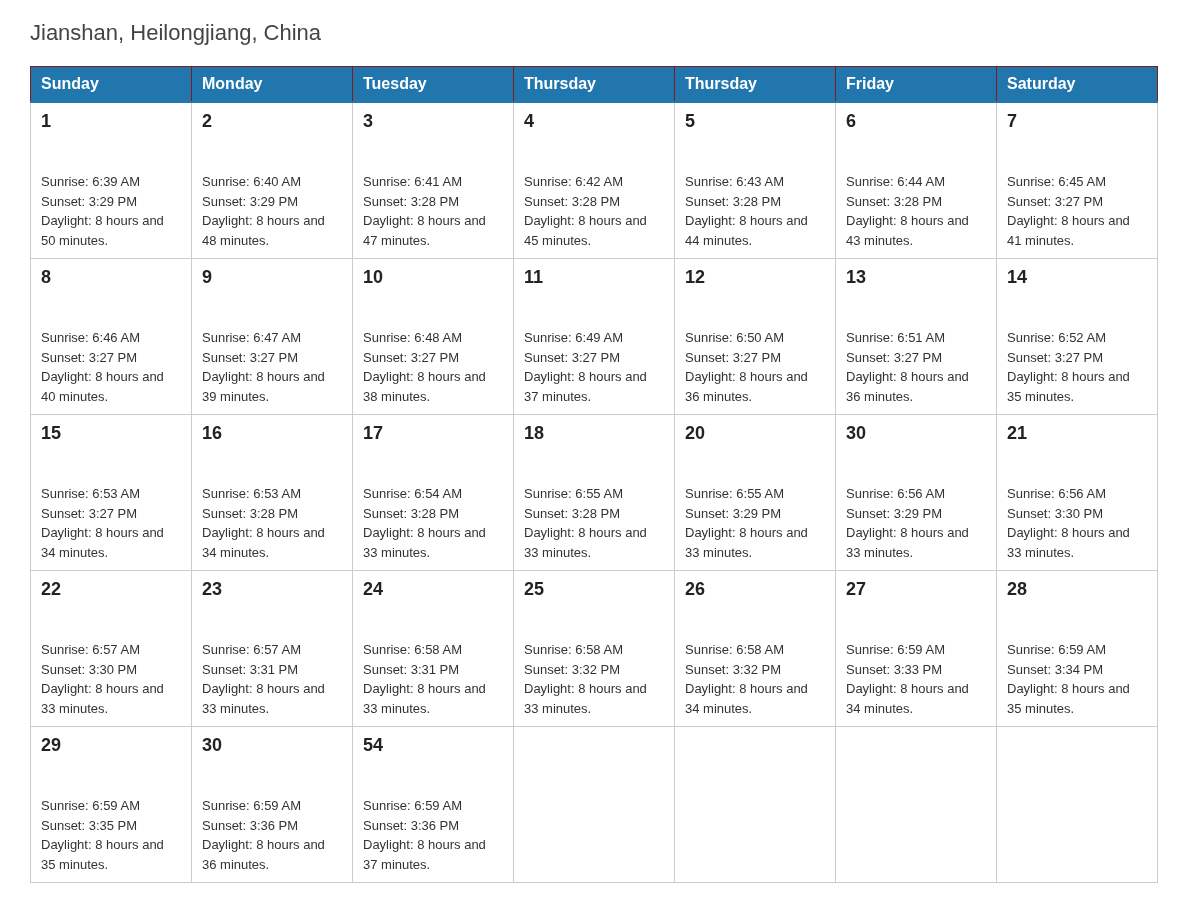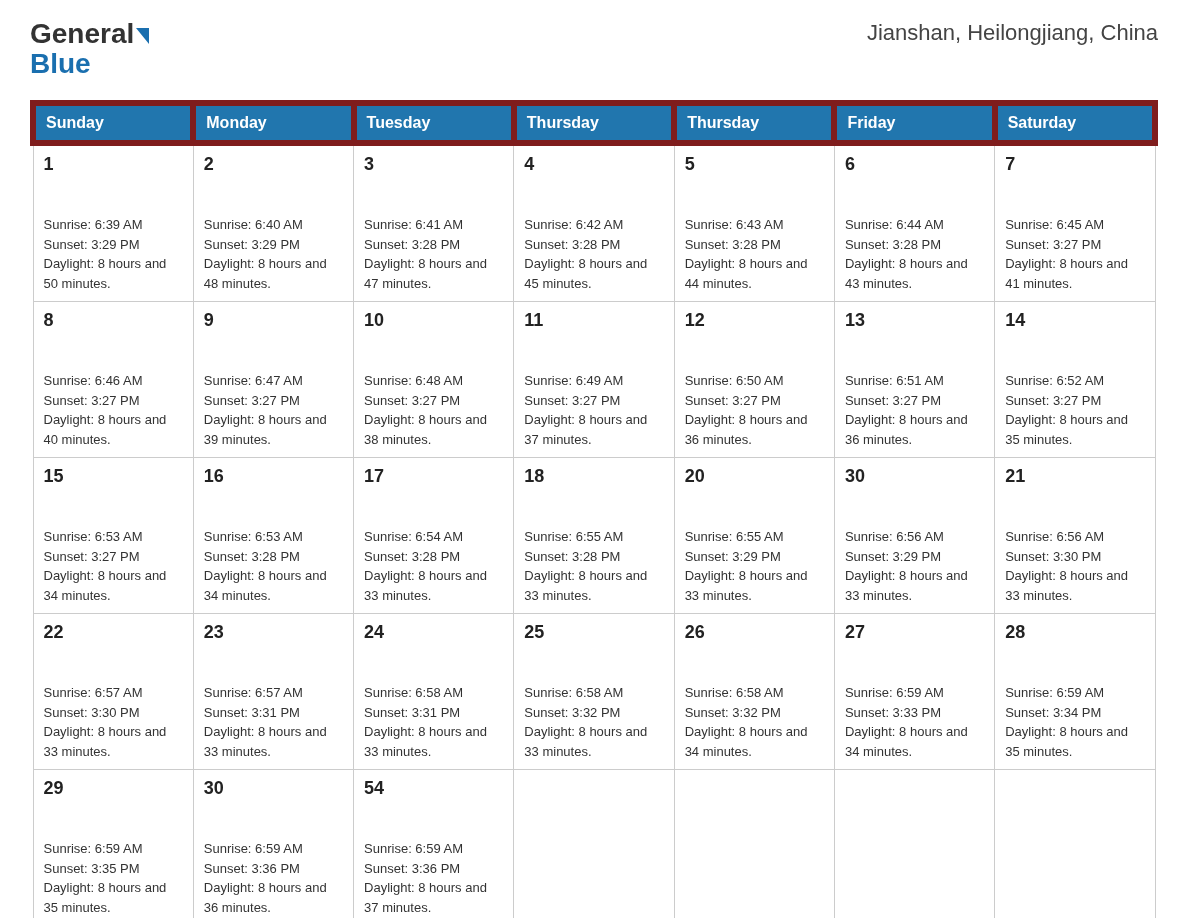--- a/index.html
+++ b/index.html
@@ -51,21 +51,21 @@
       border-collapse: collapse;
       table-layout: fixed;
     }
     thead tr th {
       background-color: #2176ae;
       color: #fff;
       padding: 8px 10px;
       font-size: 16px;
       font-weight: bold;
       text-align: left;
-      border: 6px solid #7f1d1d;
+      border: 1px solid #7f1d1d;
     }
     tbody tr td {
       vertical-align: top;
       padding: 8px 10px;
       font-size: 13px;
       color: #333;
       border-left: 1px solid #ccc;
       border-right: 1px solid #ccc;
       border-bottom: 1px solid #ccc;
       height: 110px;
@@ -90,26 +90,20 @@
       border-left: 1px solid #ccc;
     }
     .empty-cell {
       background: #fff;
     }
   </style>
 </head>
 <body>
 
 <div class="header">
-  <div class="logo">
-    <div class="logo-text">
-      General<span style="display:inline-block; width:0; height:0; border-left:13px solid transparent; border-right:0px solid transparent; border-top:16px solid #1a6faf; margin-left:2px; vertical-align:middle;"></span>
-    </div>
-    <div class="logo-line2">Blue</div>
-  </div>
   <div class="title-block">
     <h2>Jianshan, Heilongjiang, China</h2>
   </div>
 </div>
 
 <table>
   <thead>
     <tr>
     <th>Sunday</th>
         <th>Monday</th>

